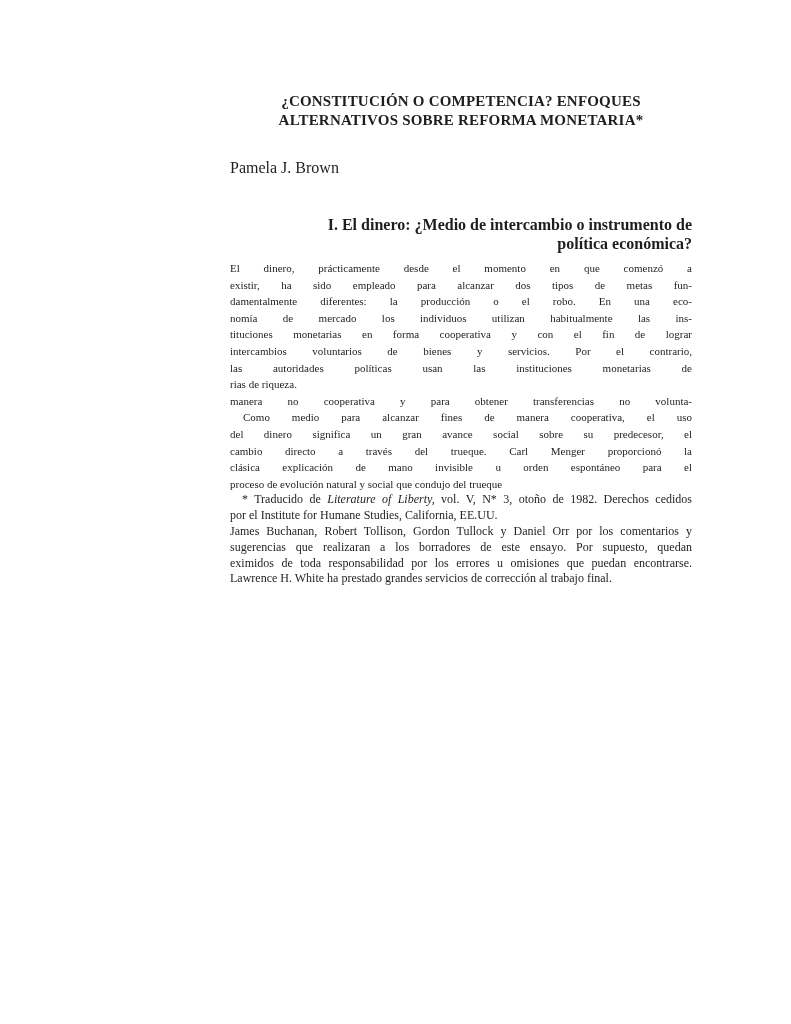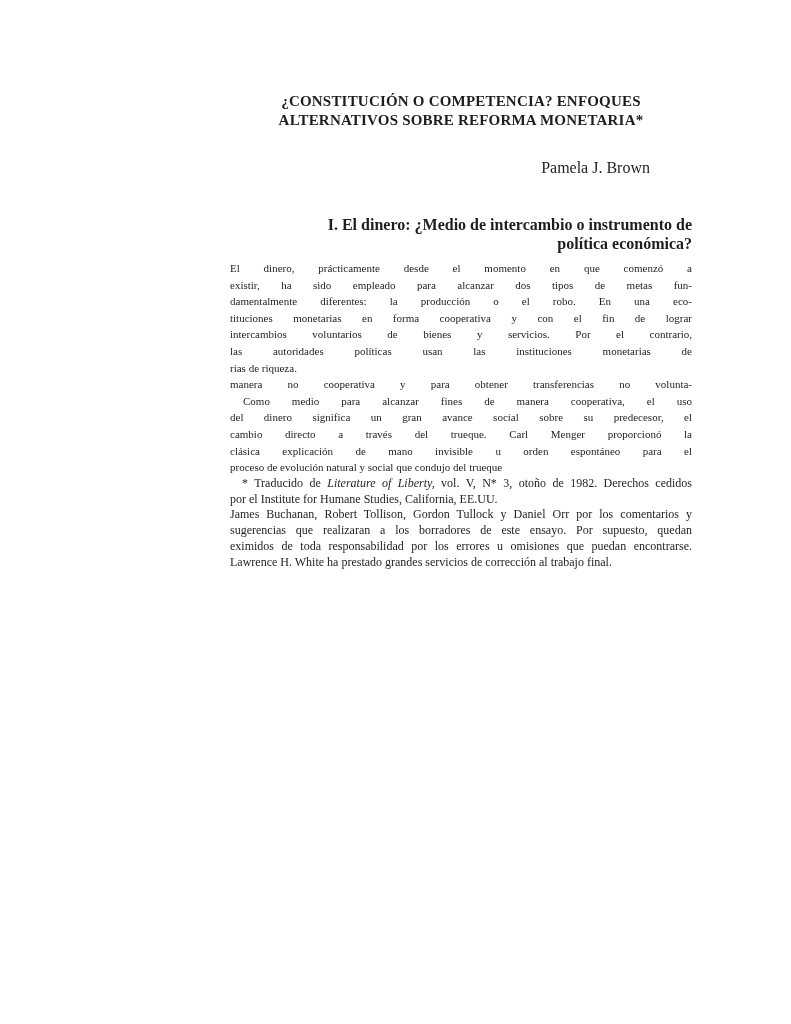--- a/index.html
+++ b/index.html
@@ -27,21 +27,21 @@
     line-height: 18.5px;
     letter-spacing: 0.2px;
     text-align: center;
   }
   .title-line { display: block; }
   .author {
     margin-top: 29px;
     padding-right: 42px;
     font-size: 16px;
     line-height: 19px;
-    text-align: right;
+    text-align: left;
   }
   .heading {
     margin-top: 38px;
     font-size: 16px;
     font-weight: bold;
     line-height: 19px;
     text-align: right;
   }
   .heading-line { display: block; }
   .body-text {
@@ -82,20 +82,21 @@
     <h2 class="heading">
       <span class="heading-line">I. El dinero: ¿Medio de intercambio o instrumento de</span>
       <span class="heading-line">política económica?</span>
     </h2>
 
     <div class="body-text">
       <div class="para">
           <div class="tline"><span>El dinero, prácticamente desde el momento en que comenzó a</span></div>
           <div class="tline"><span>existir, ha sido empleado para alcanzar dos tipos de metas fun-</span></div>
           <div class="tline"><span>damentalmente diferentes: la producción o el robo. En una eco-</span></div>
+          <div class="tline"><span>nomía de mercado los individuos utilizan habitualmente las ins-</span></div>
           <div class="tline"><span>tituciones monetarias en forma cooperativa y con el fin de lograr</span></div>
           <div class="tline"><span>intercambios voluntarios de bienes y servicios. Por el contrario,</span></div>
           <div class="tline"><span>las autoridades políticas usan las instituciones monetarias de</span></div>
           <div class="tline tline-last"><span>rias de riqueza.</span></div>
           <div class="tline"><span>manera no cooperativa y para obtener transferencias no volunta-</span></div>
         </div>
       <div class="para indent-first">
           <div class="tline"><span>Como medio para alcanzar fines de manera cooperativa, el uso</span></div>
           <div class="tline"><span>del dinero significa un gran avance social sobre su predecesor, el</span></div>
           <div class="tline"><span>cambio directo a través del trueque. Carl Menger proporcionó la</span></div>

